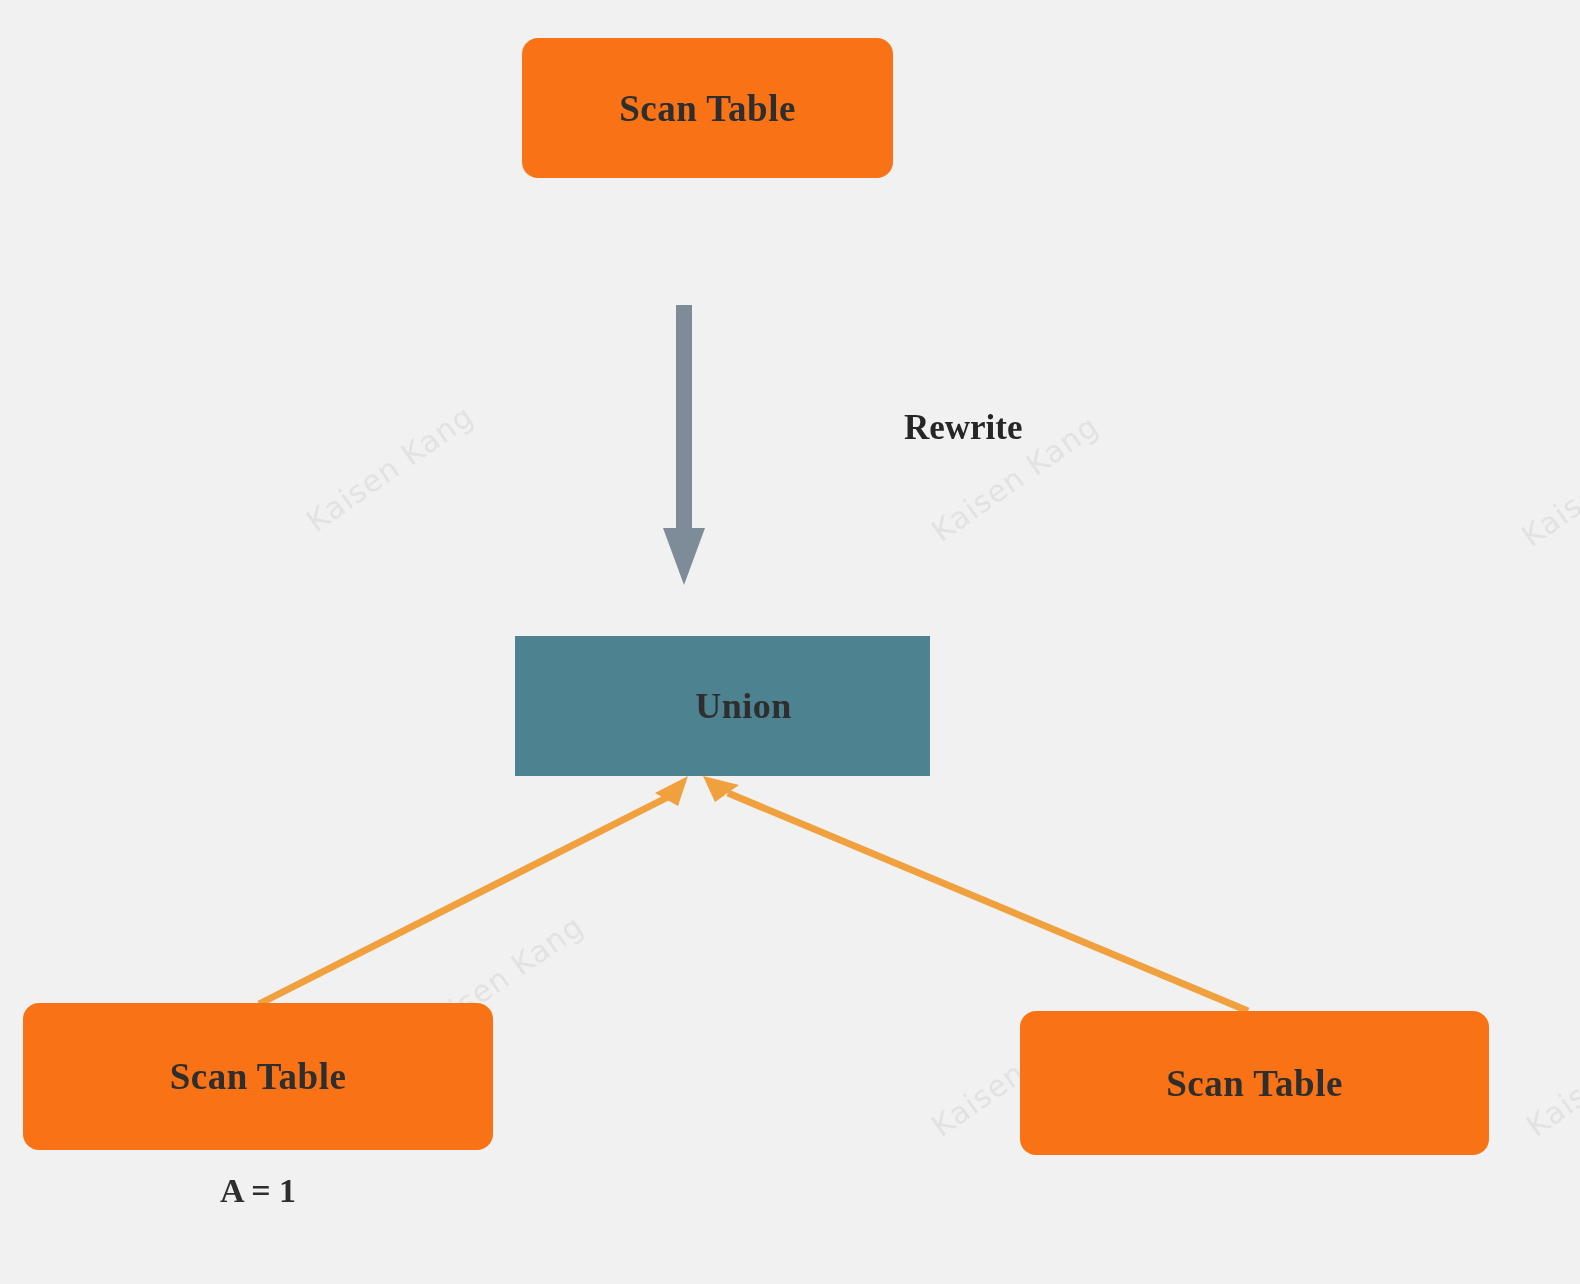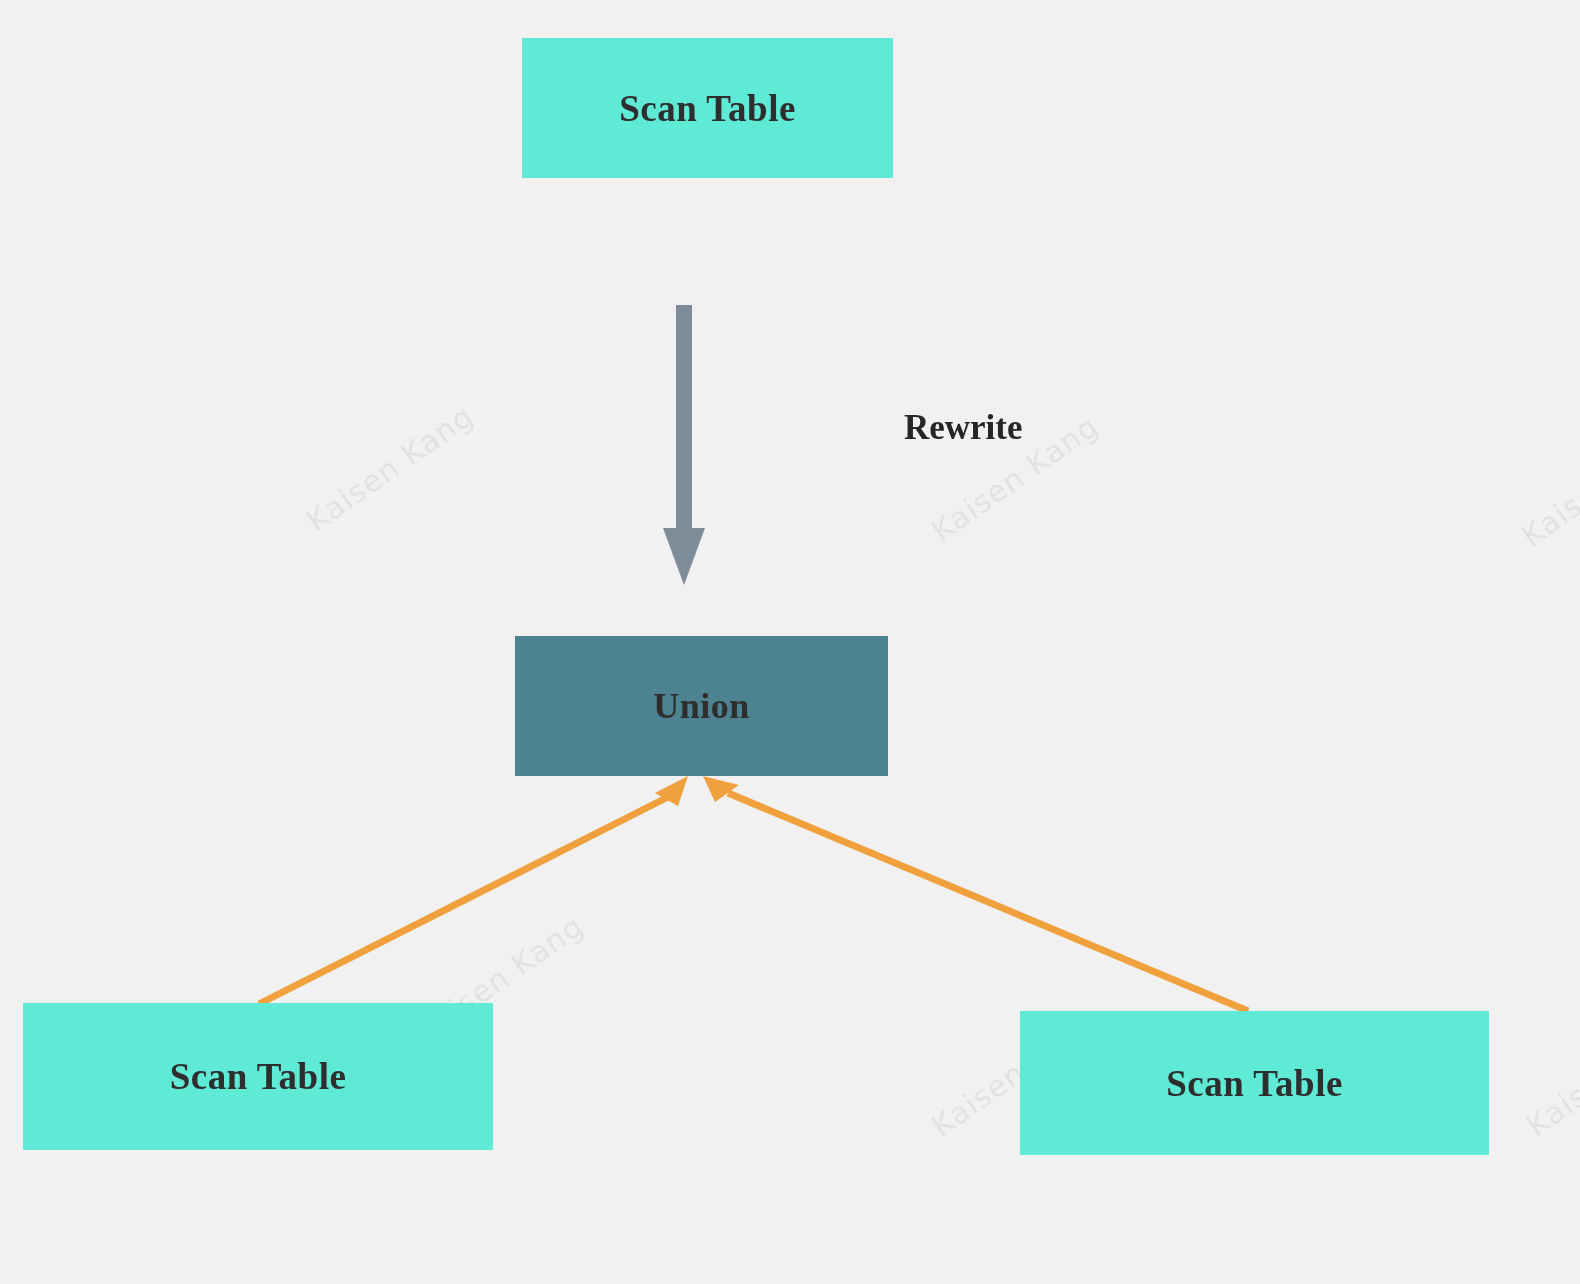--- a/index.html
+++ b/index.html
@@ -50,22 +50,22 @@
     align-items: center;
     justify-content: center;
     z-index: 3;
   }
   .node-label {
     font-weight: bold;
     font-size: 37px;
     color: #2e2e2e;
     letter-spacing: 0.5px;
   }
-  .node.gray    { background: #5eead4; }
-  .node.teal    { background: #4d8290; }
+  .node.gray    { background: #f97316; border-radius: 16px; }
+  .node.teal    { background: #4d8290; padding-left: 42px; }
 
   #node-top    { left: 522px;  top: 38px;   width: 371px; height: 140px; }
   #node-union  { left: 515px;  top: 636px;  width: 373px; height: 140px; }
   #node-left   { left: 23px;   top: 1003px; width: 470px; height: 147px; }
   #node-right  { left: 1020px; top: 1011px; width: 469px; height: 144px; }
 
   #node-union .node-label { font-size: 36px; }
 
   
   .caption {
@@ -141,18 +141,19 @@
 
   <div id="rewrite-label">Rewrite</div>
 
   <div id="node-union" class="node teal">
     <span class="node-label">Union</span>
   </div>
 
   <div id="node-left" class="node gray">
     <span class="node-label">Scan Table</span>
   </div>
+  <div id="cap-left" class="caption">A = 1</div>
 
   <div id="node-right" class="node gray">
     <span class="node-label">Scan Table</span>
   </div>
 
 </div>
 
 </body></html>

